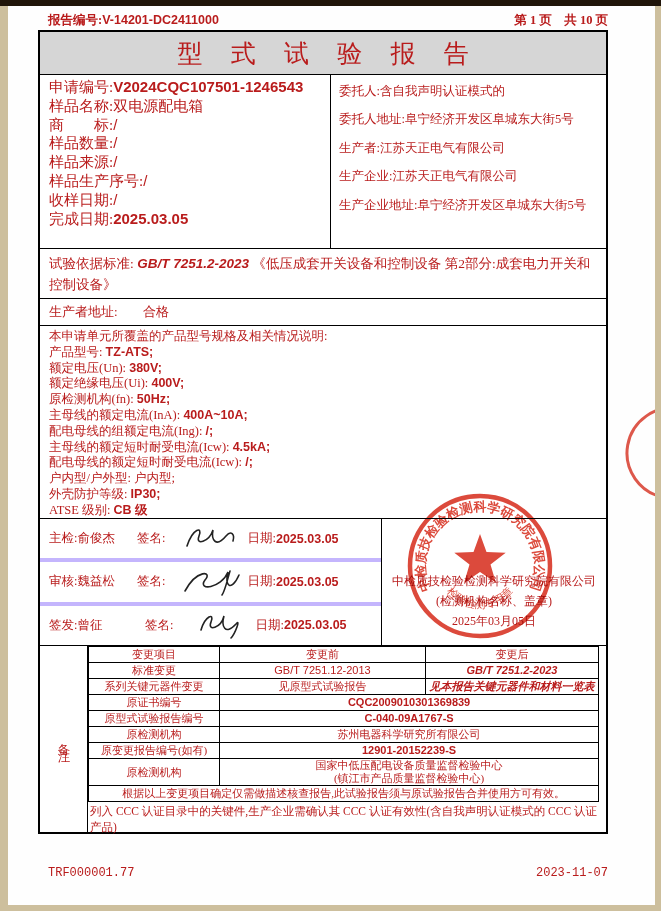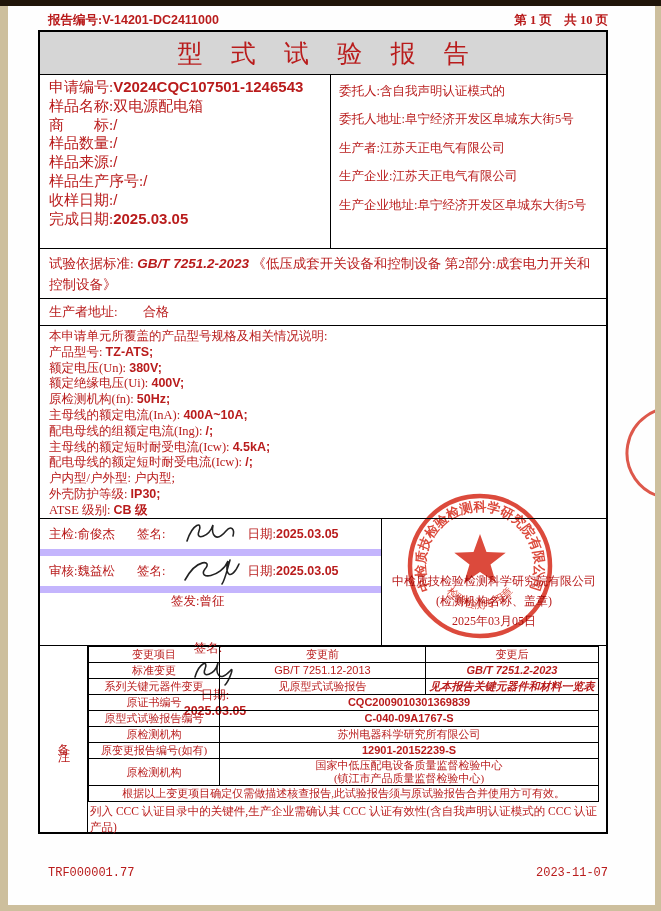--- a/index.html
+++ b/index.html
@@ -40,22 +40,22 @@
   .std-code{font-family:"Liberation Sans","DejaVu Sans",sans-serif;font-weight:bold;font-style:italic;}
 
   .sec-conclusion{height:27px;line-height:26px;padding-left:9px;font-size:13px;}
   .sec-conclusion .v{margin-left:22px;}
 
   .sec-spec{height:193px;padding:3px 10px 0 9px;font-size:12.5px;line-height:15.8px;}
   .sec-spec .line{white-space:nowrap;}
 
   .sec-sign{height:127px;display:flex;}
   .sign-l{width:341px;border-right:1px solid #000;display:flex;flex-direction:column;}
-  .sign-row{flex:1;border-bottom:7px solid #c4b5fd;display:flex;align-items:center;font-size:12.5px;padding-left:9px;}
-  .sign-row:last-child{border-bottom:none;flex-direction:column;}
+  .sign-row{flex:1;border-bottom:4px solid #c4b5fd;display:flex;align-items:center;font-size:12.5px;padding-left:9px;}
+  .sign-row:last-child{border-bottom:none;}
   .sign-row .role{width:88px;}
   .sign-row .slabel{margin-right:14px;}
   .sign-row .script{width:60px;height:30px;margin:0 4px;}
   .sign-row .script svg{width:60px;height:30px;}
   .sig-path{fill:none;stroke:#222;stroke-width:1.6;stroke-linecap:round;}
   .sign-cell{flex:1;position:relative;}
   .org-block{position:absolute;left:0;top:52px;width:100%;text-align:center;font-size:12px;line-height:20px;white-space:nowrap;}
 
   .sec-remark{height:186px;display:flex;}
   .remark-label{width:47px;border-right:1px solid #000;display:flex;align-items:center;justify-content:center;

